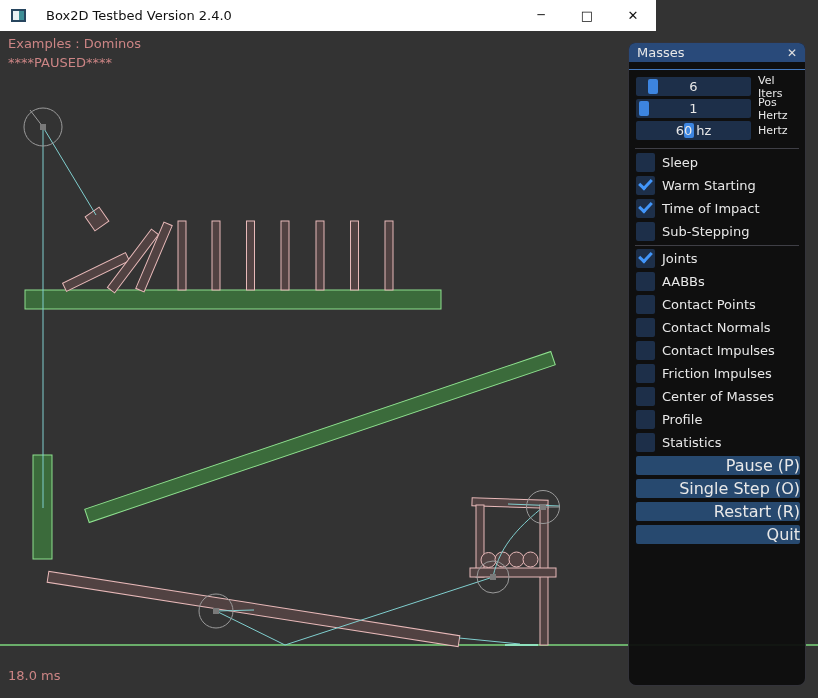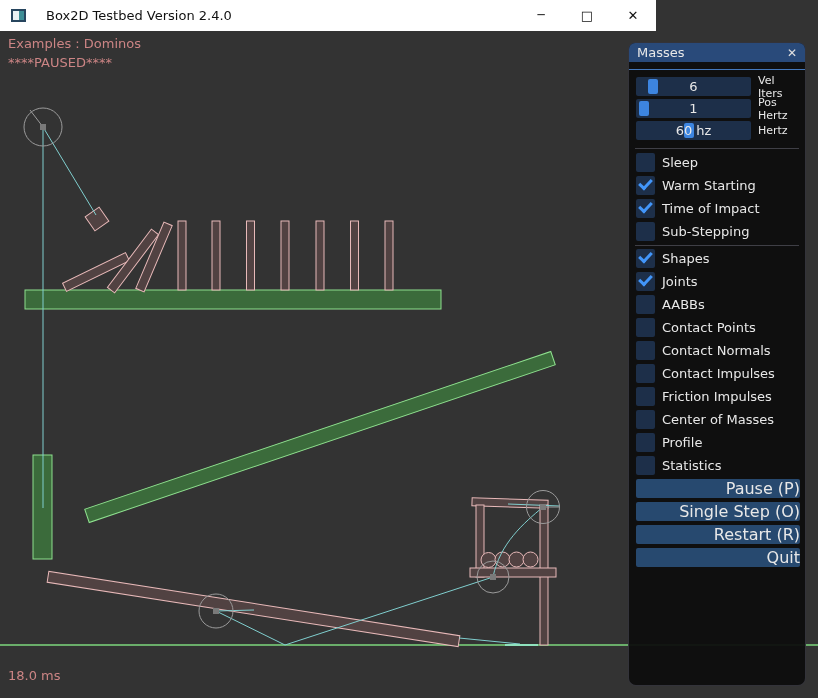--- a/index.html
+++ b/index.html
@@ -215,24 +215,20 @@
           </div>
           <div class="cb-row">
             <div class="cb-box"></div>
             <span class="cb-label">Sub-Stepping</span>
           </div>
         </div>
       <div class="sep sep2"></div>
       <div id="cbgroup1">
           <div class="cb-row">
             <div class="cb-box checked"></div>
-            <span class="cb-label">Shapes</span>
-          </div>
-          <div class="cb-row">
-            <div class="cb-box checked"></div>
             <span class="cb-label">Joints</span>
           </div>
           <div class="cb-row">
             <div class="cb-box"></div>
             <span class="cb-label">AABBs</span>
           </div>
           <div class="cb-row">
             <div class="cb-box"></div>
             <span class="cb-label">Contact Points</span>
           </div>

